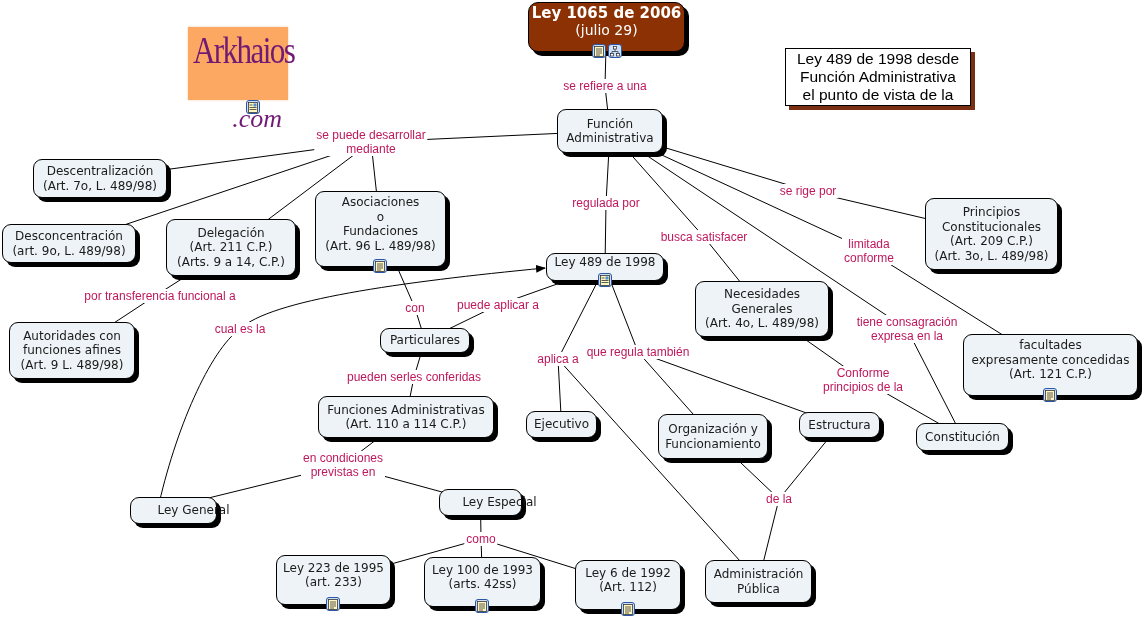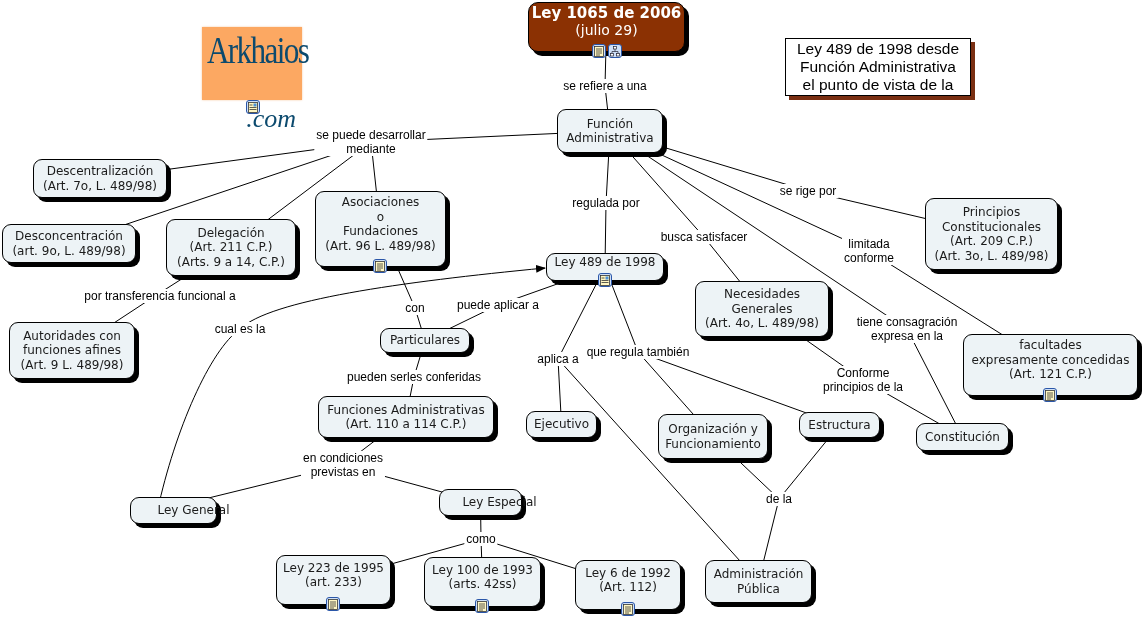--- a/index.html
+++ b/index.html
@@ -8,32 +8,32 @@
   #links { position:absolute; left:0; top:0; width:1143px; height:619px; }
   .node { position:absolute; box-sizing:border-box; background:#edf3f6;
           border:1px solid #000; border-radius:9px; box-shadow:4px 4px 0 #000;
           font-size:12px; line-height:14.5px; color:#1b1b1b; text-align:center;
           display:flex; flex-direction:column; align-items:center; justify-content:center;
           padding:2px 4px; }
   .node .ln { display:block; white-space:nowrap; }
   .node.root { background:#8b3103; color:#fff; border-radius:10px; font-size:14px; line-height:17px; }
   .node.root .ln1 { font-weight:bold; font-size:15px; }
   .lbl { position:absolute; font-family:"Liberation Sans", sans-serif; font-size:12px;
-         line-height:14px; color:#000000; text-align:center; white-space:nowrap;
+         line-height:14px; color:#be185d; text-align:center; white-space:nowrap;
          transform:translate(-50%,0); background:#fff; padding:0 2px; }
   .lbl .ln { display:block; }
   .icon { position:absolute; width:14px; height:14px; box-sizing:border-box;
           border:1px solid #2a56a8; border-radius:3px; background:#cfe0f7;
           display:flex; align-items:center; justify-content:center; }
   .icon svg { width:10px; height:11px; }
-  .logo { position:absolute; left:202px; top:27px; width:100px; height:73px; background:#fca862;
-          box-shadow:0 0 2px #f6c9a2; font-family:"Liberation Serif", serif; color:#0c4a6e; }
+  .logo { position:absolute; left:188px; top:27px; width:100px; height:73px; background:#fca862;
+          box-shadow:0 0 2px #f6c9a2; font-family:"Liberation Serif", serif; color:#701a75; }
   .logo .t1 { position:absolute; left:5px; top:2px; font-size:38px; letter-spacing:-2px; line-height:42px; transform:scaleX(0.82); transform-origin:left; }
   .logo .t2 { position:absolute; right:6px; top:40px; font-size:26px; font-style:italic; line-height:28px;margin-top:38px; }
-  .title-box { position:absolute; left:785px; top:38px; width:186px; height:58px; box-sizing:border-box;
+  .title-box { position:absolute; left:785px; top:48px; width:186px; height:58px; box-sizing:border-box;
                border:1px solid #000; background:#fff; box-shadow:4px 4px 0 #7a2f12;
                font-family:"Liberation Sans", sans-serif; font-size:15.5px; line-height:18px;
                text-align:center; color:#000; display:flex; flex-direction:column; justify-content:center; }
 </style>
 </head>
 <body>
 
 <svg id="links" xmlns="http://www.w3.org/2000/svg">
   <defs>
     <marker id="arrow" markerWidth="10" markerHeight="8" refX="9" refY="4" orient="auto">

